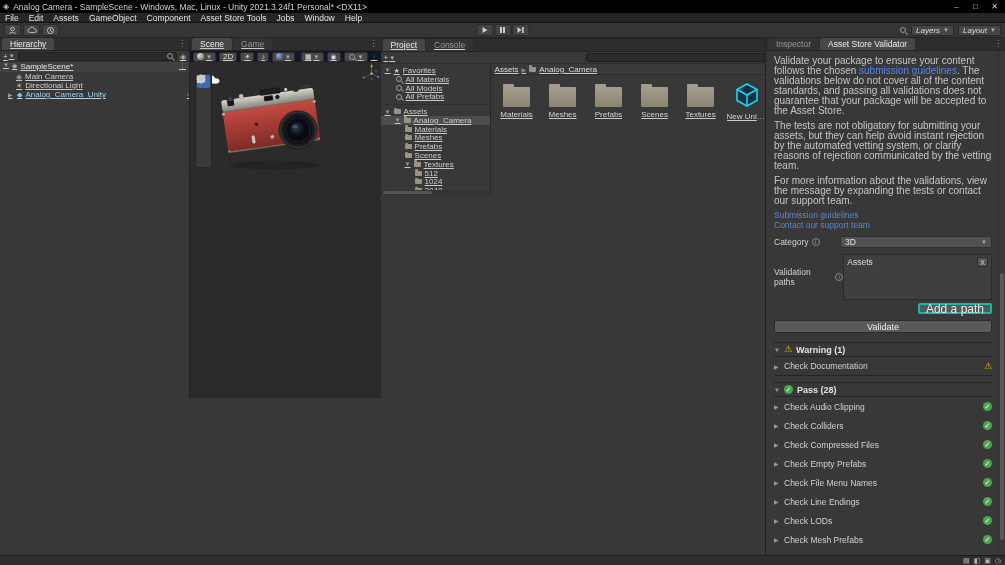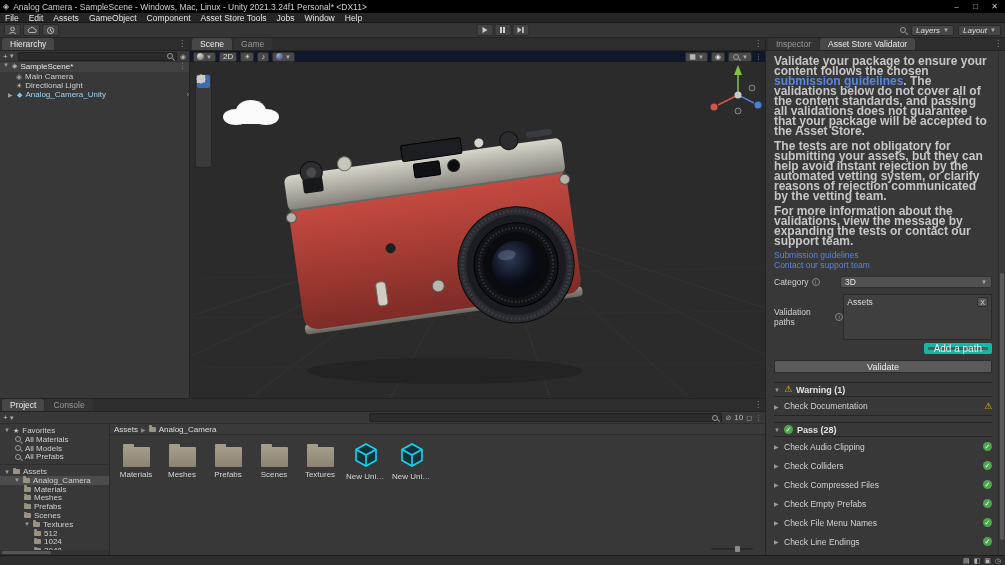--- a/index.html
+++ b/index.html
@@ -20,21 +20,21 @@
   .play-group{position:absolute;left:50%;top:1px;transform:translateX(-50%);display:flex;gap:1px;}
   .right-group{margin-left:auto;display:flex;gap:4px;align-items:center;font-style:italic;}
   .dd{height:11px;background:#464646;border:1px solid #292929;border-radius:2px;display:flex;align-items:center;gap:3px;padding:0 4px;font-size:8px;color:#ddd;}
   .caret{font-size:6px;color:#aaa;line-height:1;}
   .search-ico{position:relative;width:8px;height:8px;display:inline-block;flex:none;}
   .search-ico::before{content:"";position:absolute;left:1px;top:1px;width:4px;height:4px;border:1px solid #9a9a9a;border-radius:50%;}
   .search-ico::after{content:"";position:absolute;left:6px;top:6.5px;width:3px;height:1px;background:#9a9a9a;transform:rotate(45deg);}
 
   
   .workspace{display:flex;height:517px;}
-  .left-col{width:765px;display:flex;flex-direction:column;}
+  .left-col{width:765px;display:flex;flex-direction:row;text-decoration:underline;}
   .upper{height:360px;display:flex;}
   .tabbar{height:13px;background:#2d2d2d;display:flex;align-items:flex-end;padding-left:2px;gap:1px;position:relative;border-bottom:1px solid #242424;flex:none;}
   .tab{height:12px;padding:0 8px;display:flex;align-items:center;gap:3px;background:#333;color:#9a9a9a;font-size:8.5px;border-radius:3px 3px 0 0;}
   .tab.active{background:#474747;color:#ececec;}
   .tab-more{position:absolute;right:3px;top:1px;color:#999;font-size:8px;}
 
   
   .hierarchy{width:190px;background:#383838;border-right:1px solid #242424;display:flex;flex-direction:column;}
   .mini-toolbar{height:11px;display:flex;align-items:center;gap:3px;padding:0 3px;background:#383838;border-bottom:1px solid #303030;flex:none;}
   .plusdd{display:flex;align-items:center;gap:1px;color:#ccc;font-size:8px;}
@@ -53,33 +53,33 @@
   .sphere{width:7px;height:7px;border-radius:50%;background:radial-gradient(circle at 30% 30%,#ddd,#666);display:inline-block;}
   .viewport{flex:1;position:relative;background:#2a2a2a;overflow:hidden;}
   .viewport svg{position:absolute;inset:0;}
   .toolstrip{position:absolute;left:5px;top:10px;width:17px;background:#3a3a3a;border:1px solid #262626;border-radius:3px;overflow:hidden;padding:1px;}
   .toolcell{width:13px;height:13px;margin:0 auto;display:flex;align-items:center;justify-content:center;border-radius:2px;}
   .toolcell.sel{background:#3b6db4;}
 
   
   .inspector{width:240px;background:#383838;border-left:1px solid #232323;display:flex;flex-direction:column;position:relative;}
   .insp-body{flex:1;position:relative;padding:5px 13px 0 8px;overflow:hidden;}
-  .para{font-size:12px;line-height:10px;color:#c6c6c6;margin-bottom:5px;font-weight:bold;}
+  .para{font-size:10px;line-height:10px;color:#c6c6c6;margin-bottom:5px;}
   .link{color:#5a85e0;}
   .link-line{display:block;font-size:8.5px;line-height:9.5px;color:#5a85e0;}
   .frow{display:flex;align-items:center;margin-top:6px;}
   .flabel{font-size:8.5px;color:#d2d2d2;display:flex;gap:3px;align-items:center;}
   .info-ico{width:8px;height:8px;border:1px solid #8a8a8a;border-radius:50%;font-size:6px;line-height:7px;text-align:center;color:#9a9a9a;flex:none;}
   .dropdown{margin-left:auto;width:152px;height:12px;background:#515151;border:1px solid #303030;border-radius:2px;display:flex;align-items:center;padding:0 4px;font-size:8.5px;color:#e4e4e4;}
   .dropdown .caret{margin-left:auto;}
   .paths-box{margin-left:auto;width:152px;height:46px;background:#3f3f3f;border:1px solid #2a2a2a;padding:2px 3px;}
   .path-chip{display:flex;align-items:center;font-size:8.5px;color:#ddd;}
   .chip-x{margin-left:auto;width:11px;height:10px;background:#555;border:1px solid #2c2c2c;border-radius:2px;font-size:7px;color:#ddd;text-align:center;line-height:9px;}
   .addpath-row{display:flex;margin-top:3px;}
-  .btn-small{margin-left:auto;height:11px;background:#585858;border:4px solid #14b8a6;border-radius:2px;font-size:10px;color:#e8e8e8;padding:0 6px;display:flex;align-items:center;}
+  .btn-small{margin-left:auto;height:11px;background:#585858;border:2px solid #14b8a6;border-radius:2px;font-size:12px;color:#e8e8e8;padding:0 6px;display:flex;align-items:center;}
   .btn-validate{margin-top:6px;height:13px;background:#5a5a5a;border:1px solid #2b2b2b;border-radius:2px;color:#eee;font-size:9px;display:flex;align-items:center;justify-content:center;}
   .section-h{margin-top:9px;height:15px;border-top:1px solid #262626;border-bottom:1px solid #262626;display:flex;align-items:center;gap:4px;font-weight:bold;color:#e2e2e2;font-size:9px;}
   .check-row{height:19px;display:flex;align-items:center;gap:4px;font-size:8.5px;color:#d2d2d2;}
   .check-row .status{margin-left:auto;}
   .pass-badge{width:9px;height:9px;border-radius:50%;background:#4ca64c;color:#fff;font-size:7px;line-height:9px;text-align:center;font-weight:bold;flex:none;}
   .warn-glyph{color:#f2c300;font-size:9px;line-height:1;}
   .arrow{color:#999;font-size:6px;width:6px;flex:none;}
   .insp-scroll{position:absolute;right:0;top:13px;bottom:0;width:7px;background:#393939;border-left:1px solid #2d2d2d;}
   .insp-thumb{position:absolute;left:1px;right:1px;top:44%;height:53%;background:#5a5a5a;border-radius:3px;}
 

